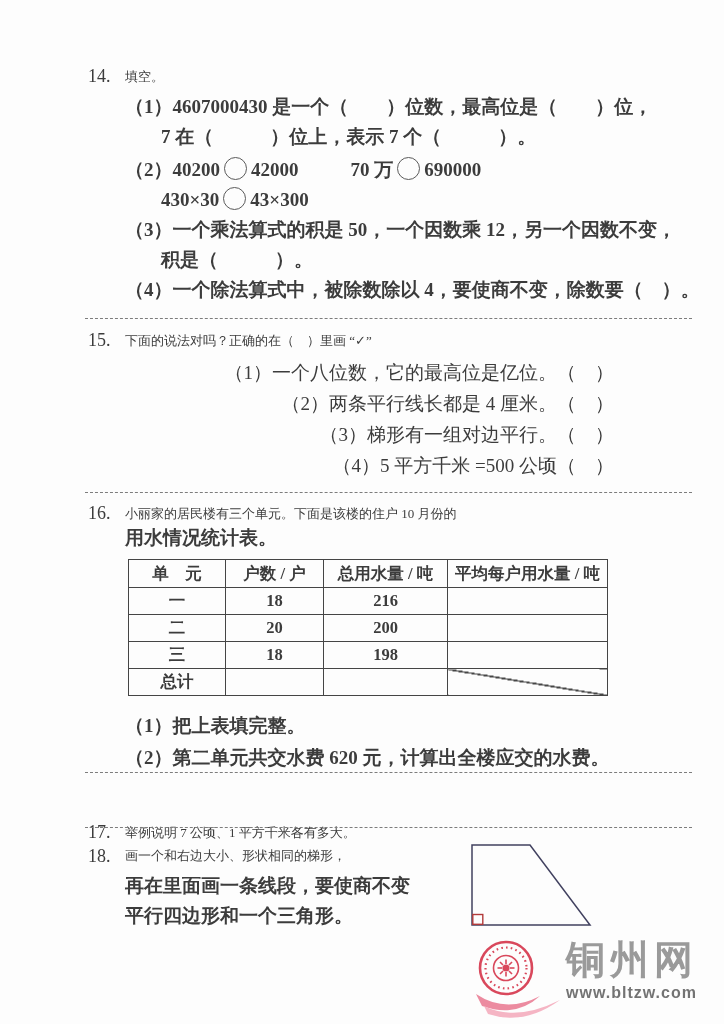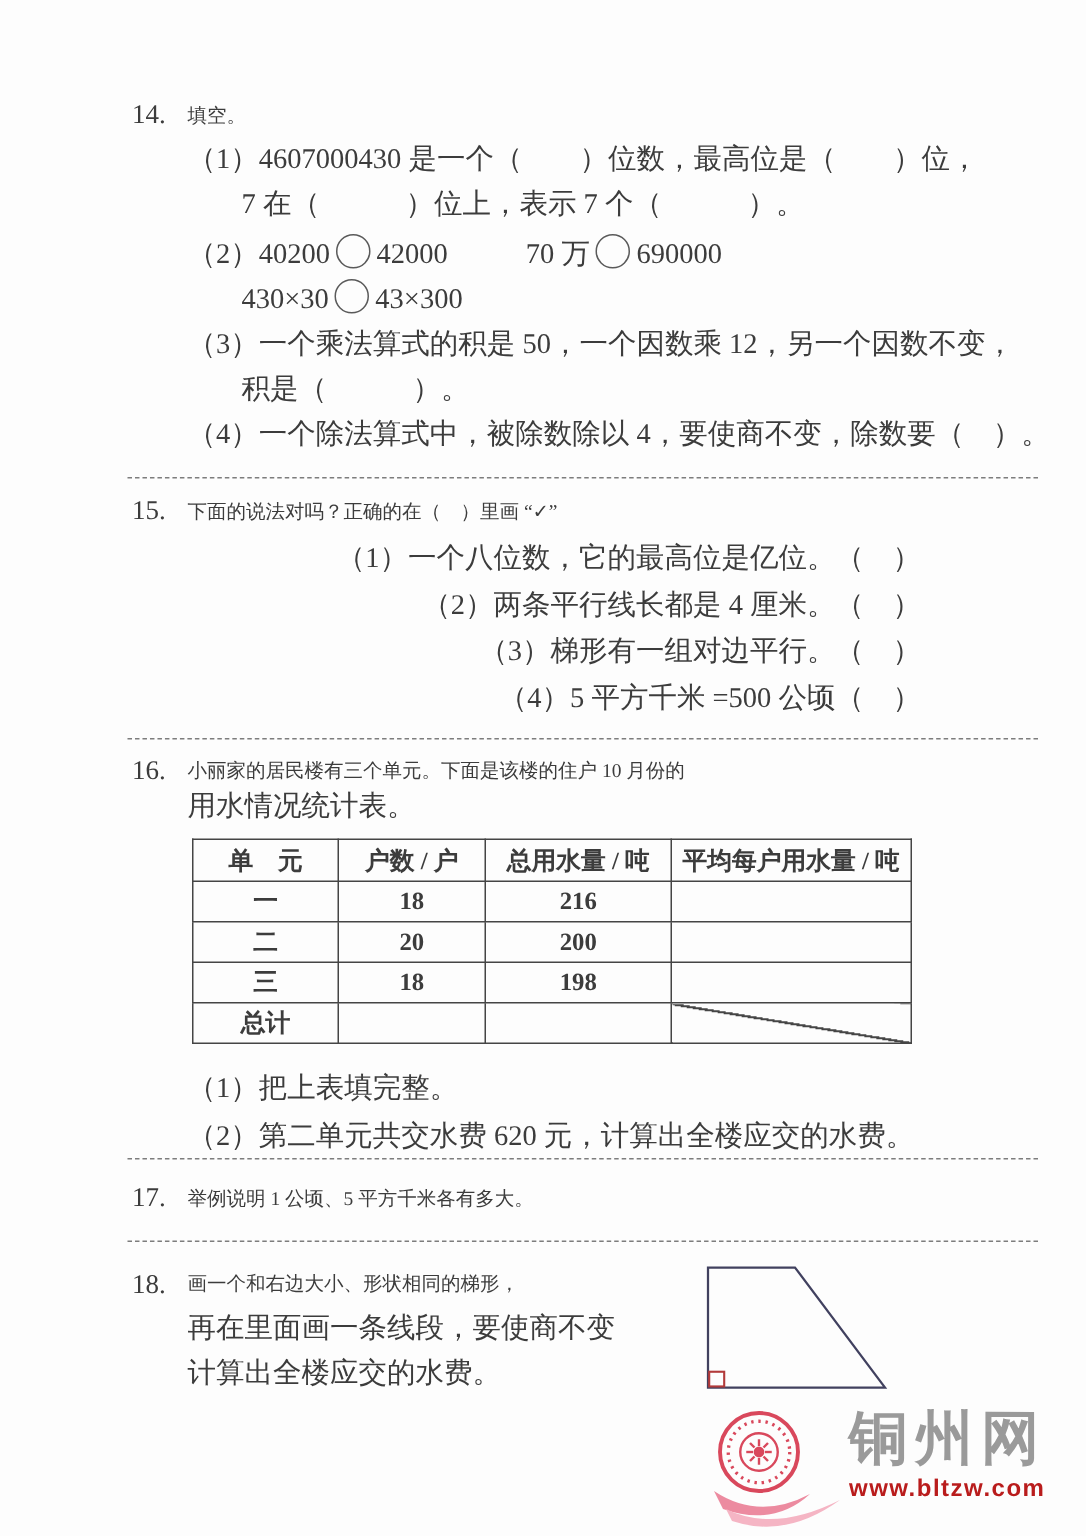--- a/index.html
+++ b/index.html
@@ -6,21 +6,21 @@
   body{
     width:724px;height:1024px;position:relative;overflow:hidden;
     background:#fdfdfd;
     font-family:"Liberation Serif","DejaVu Serif",serif;
     color:#3c3c3c;
   }
   .blk{position:absolute;}
   .qrow{display:flex;align-items:center;}
   .qnum{width:37px;flex:none;font-size:18px;}
   .qtitle{font-size:13px;}
-  .line{font-size:19px;line-height:30px;white-space:nowrap;}
+  .line{font-size:19px;line-height:30px;white-space:nowrap;font-weight:bold;}
   .items{margin-left:37px;margin-top:5px;}
   .indent2{margin-left:36px;}
   .circle{
     display:inline-block;width:21px;height:21px;border:1.6px solid #5a5a5a;
     border-radius:50%;vertical-align:-4px;margin:0 4px;background:transparent;
   }
   .gap{display:inline-block;width:52px;}
   .divider{border-top:1.5px dashed #7d7d7d;height:0;}
   
   .tfrow{display:flex;justify-content:flex-end;font-size:19px;line-height:31px;white-space:nowrap;}
@@ -37,21 +37,21 @@
       transparent calc(50% - 0.8px), #454545 calc(50% - 0.8px),
       #454545 calc(50% + 0.8px), transparent calc(50% + 0.8px));
   }
   .numcell{font-size:17px;}
   
   .fig{position:absolute;left:468px;top:838px;}
   
   .wm{position:absolute;left:472px;top:938px;width:232px;height:82px;display:flex;align-items:flex-start;}
   .wm-text{margin-left:2px;}
   .wm-name{font-size:39px;font-weight:bold;color:#9a9a9a;letter-spacing:5px;line-height:44px;}
-  .wm-url{font-size:16px;font-weight:bold;color:#b91c1c;letter-spacing:1px;margin-top:2px;font-family:"Liberation Sans","DejaVu Sans",sans-serif;}
+  .wm-url{font-size:16px;font-weight:bold;color:#737373;letter-spacing:1px;margin-top:2px;font-family:"Liberation Sans","DejaVu Sans",sans-serif;}
 </style>
 </head>
 <body>
 
 <div class="blk" style="left:88px;top:66px;width:614px;">
   <div class="qrow">
     <span class="qnum">14.</span>
     <span class="qtitle">填空。</span>
   </div>
   <div class="items">
@@ -139,36 +139,36 @@
     </tr>
   </tbody>
     </table>
 
   <div class="line" style="margin-left:37px;margin-top:14px;line-height:32px;">（1）把上表填完整。</div>
   <div class="line" style="margin-left:37px;line-height:32px;">（2）第二单元共交水费 620 元，计算出全楼应交的水费。</div>
 </div>
 
 <div class="blk divider" style="left:85px;top:772px;width:607px;"></div>
 
-<div class="blk" style="left:88px;top:788px;width:614px;font-family:Liberation Serif, serif;">
+<div class="blk" style="left:88px;top:822px;width:614px;font-family:Liberation Serif, serif;">
   <div class="qrow">
     <span class="qnum">17.</span>
-    <span class="qtitle">举例说明 1 公顷、5 平方千米各有多大。</span>
+    <span class="qtitle">举例说明 7 公顷、1 平方千米各有多大。</span>
   </div>
 </div>
 
 <div class="blk divider" style="left:85px;top:827px;width:607px;"></div>
 
 <div class="blk" style="left:88px;top:841px;width:400px;">
   <div class="qrow">
     <span class="qnum">18.</span>
     <span class="qtitle" style="line-height:30px;">画一个和右边大小、形状相同的梯形，</span>
   </div>
   <div class="line" style="margin-left:37px;">再在里面画一条线段，要使商不变</div>
-  <div class="line" style="margin-left:37px;">计算出全楼应交的水费。</div>
+  <div class="line" style="margin-left:37px;">平行四边形和一个三角形。</div>
 </div>
 
 <div class="fig">
   <svg width="128" height="92" viewBox="0 0 128 92">
     <polygon points="4,7 62,7 122,87 4,87" fill="none" stroke="#41415f" stroke-width="1.5"></polygon>
     <rect x="4.8" y="76.5" width="10" height="9.8" fill="none" stroke="#b23a3a" stroke-width="1.4"></rect>
   </svg>
 </div>
 
 <div class="wm">

